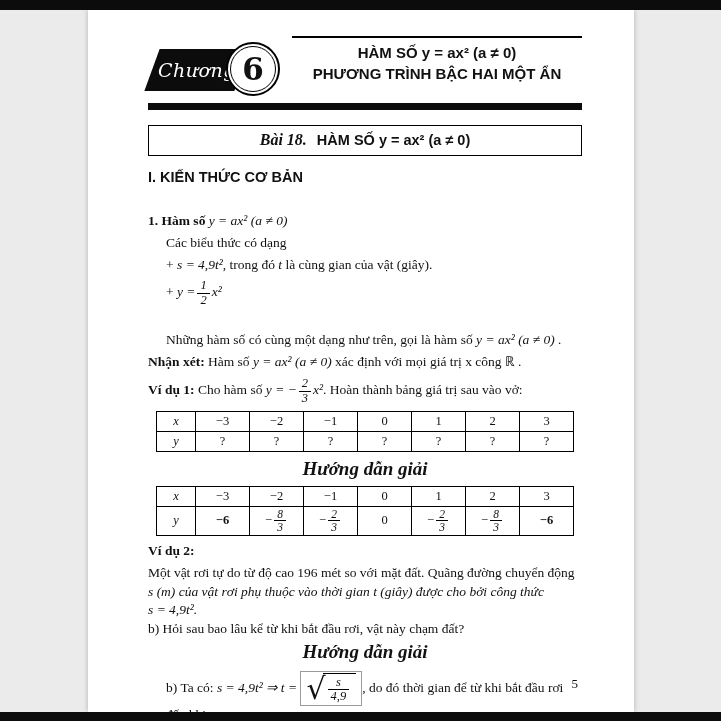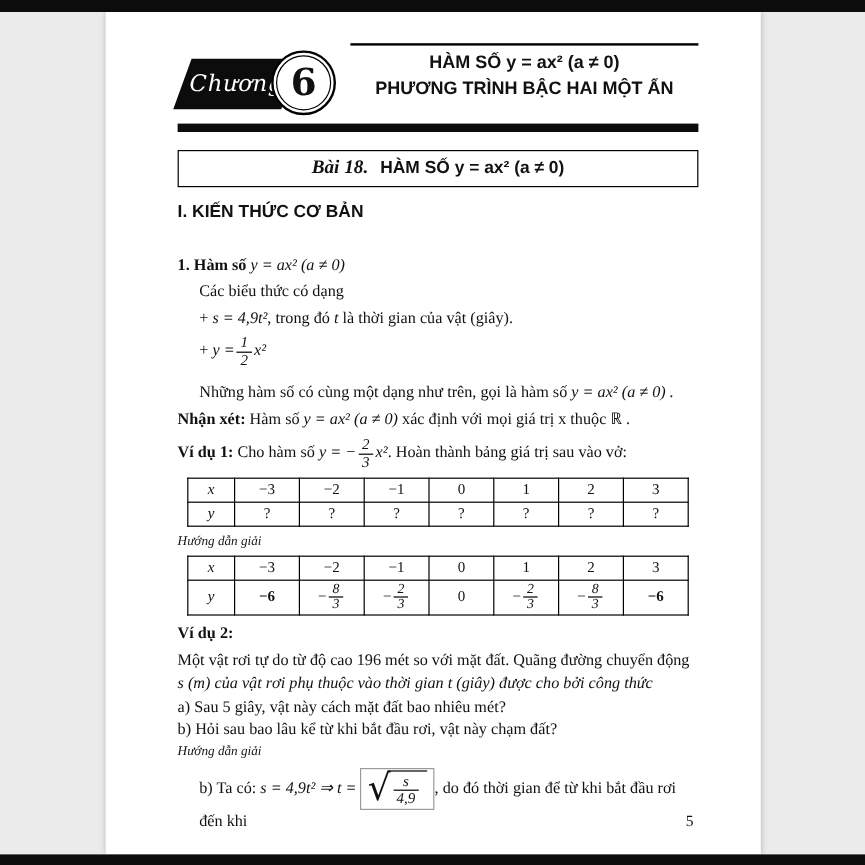--- a/index.html
+++ b/index.html
@@ -55,21 +55,21 @@
   .sqrt{display:inline-flex;align-items:center;vertical-align:middle;}
   .sqrt .rad{font-size:30px;line-height:.8;font-family:"DejaVu Sans",sans-serif;transform:translateY(1px);}
   .sqrt .vin{border-top:1.6px solid #000;padding:2px 5px 0 3px;margin-left:-3px;}
   .eqbox{border:1px solid #9a9a9a;padding:1px 5px;display:inline-flex;align-items:center;vertical-align:middle;}
 
   table.vtable{border-collapse:collapse;margin:6px auto 4px;}
   table.vtable td{border:1px solid #000;text-align:center;font-size:12.5px;padding:1px 2px;width:49px;height:17px;}
   table.vtable td.head{font-style:italic;width:34px;}
   table.vtable td .frac{font-size:11.5px;}
 
-  .sol{text-align:left;font-weight:normal;font-style:italic;margin:6px 0 2px;font-size:11px;}
+  .sol{text-align:center;font-weight:bold;font-style:italic;margin:6px 0 2px;font-size:19px;}
   .pagenum{position:absolute;right:56px;bottom:20px;font-size:13px;}
 </style>
 </head>
 <body>
 
 <div class="top-bar"></div>
 
 <div class="page">
   <div class="content">
 
@@ -96,36 +96,36 @@
 
     <div class="section-head">I. KIẾN THỨC CƠ BẢN</div>
 
     <p style="margin-top:27px;">
       <span class="bold">1. Hàm số</span><span class="math"> y = ax²</span><span class="math"> (a ≠ 0)</span>
     </p>
 
     <p class="indent">Các biểu thức có dạng</p>
 
     <p class="indent">
-      <span>+ </span><span class="math">s = 4,9t²</span><span>, trong đó </span><span class="math">t</span><span> là thời gian của vật (giây).</span>
+      <span>+ </span><span class="math">s = 4,9t²</span><span>, trong đó </span><span class="math">t</span><span> là cùng gian của vật (giây).</span>
     </p>
 
     <p class="indent" style="margin-top:6px;">
       <span>+  </span><span class="math">y =</span><span class="frac">
           <span class="num">1</span>
           <span class="den">2</span>
         </span><span class="math">x²</span>
     </p>
 
-    <p class="indent" style="margin-top:11px;">
+    <p class="indent" style="margin-top:24px;">
       <span>Những hàm số có cùng một dạng như trên, gọi là hàm số </span><span class="math"> y = ax²</span><span class="math"> (a ≠ 0) .</span>
     </p>
 
     <p>
-      <span class="bold">Nhận xét:</span><span> Hàm số </span><span class="math">y = ax²</span><span class="math"> (a ≠ 0) </span><span> xác định với mọi giá trị x thuộc ℝ .</span>
+      <span class="bold">Nhận xét:</span><span> Hàm số </span><span class="math">y = ax²</span><span class="math"> (a ≠ 0) </span><span> xác định với mọi giá trị x công ℝ .</span>
     </p>
 
     <p style="margin-top:6px;">
       <span class="bold">Ví dụ 1:</span><span> Cho hàm số </span><span class="math">y = −</span><span class="frac">
           <span class="num">2</span>
           <span class="den">3</span>
         </span><span class="math">x²</span><span>. Hoàn thành bảng giá trị sau vào vở:</span>
     </p>
 
     <table class="vtable">
@@ -190,21 +190,21 @@
         <td class="bold">−6</td>
       </tr>
     </tbody>
       </table>
 
     <p style="margin-top:6px;">
       <span class="bold">Ví dụ 2:</span>
     </p>
     <p class="indent" style="margin:1px 0;">Một vật rơi tự do từ độ cao 196 mét so với mặt đất. Quãng đường chuyển động</p>
     <p class="indent" style="margin:1px 0;"><span class="math">s (m) của vật rơi phụ thuộc vào thời gian t (giây) được cho bởi công thức</span></p>
-    <p class="indent" style="margin:3px 0 1px;">a) Sau 5 giây, vật này cách mặt đất bao nhiêu mét?</p>
+    <p class="indent math" style="margin:1px 0;">s = 4,9t².</p>
     <p class="indent" style="margin:1px 0;">b) Hỏi sau bao lâu kể từ khi bắt đầu rơi, vật này chạm đất?</p>
 
     <div class="sol" style="margin-top:3px;">Hướng dẫn giải</div>
 
 
     <p class="indent" style="margin-top:8px;">
       <span>b) Ta có: </span><span class="math">s = 4,9t²  ⇒  t =</span>
       <span class="eqbox">
           <span class="sqrt">
             <span class="rad">√</span>

